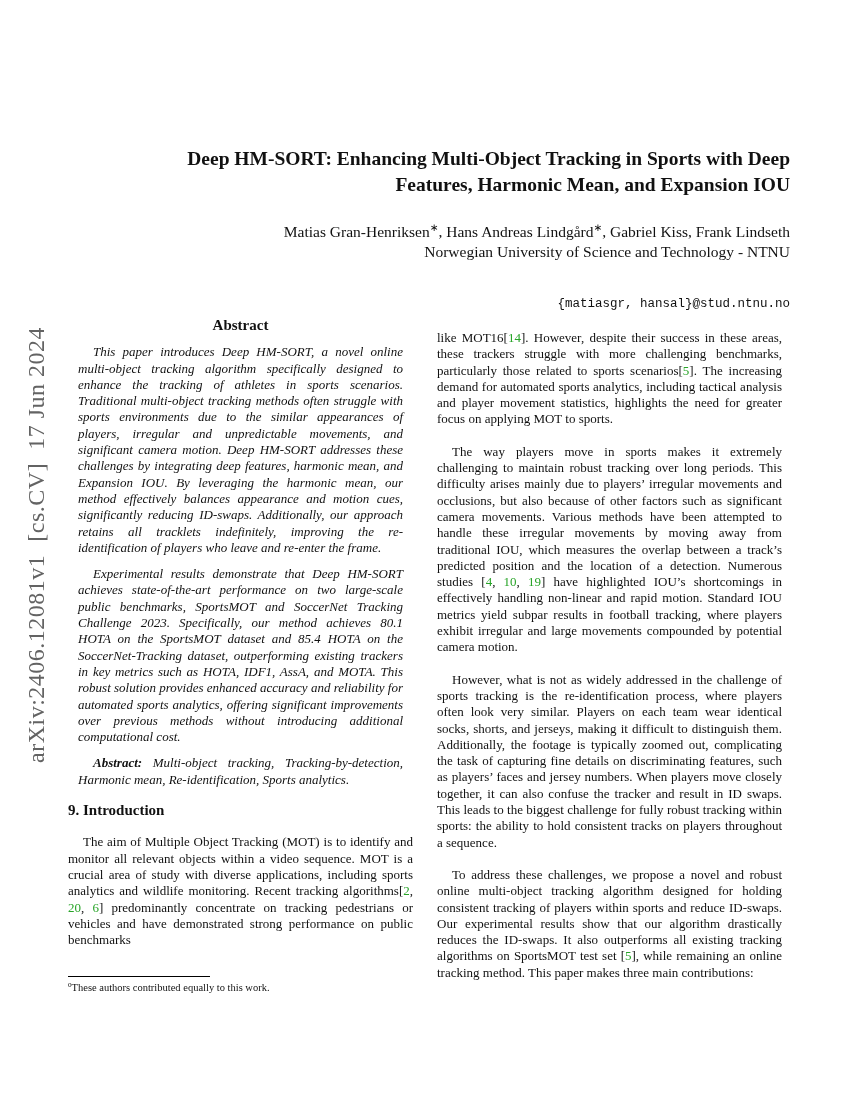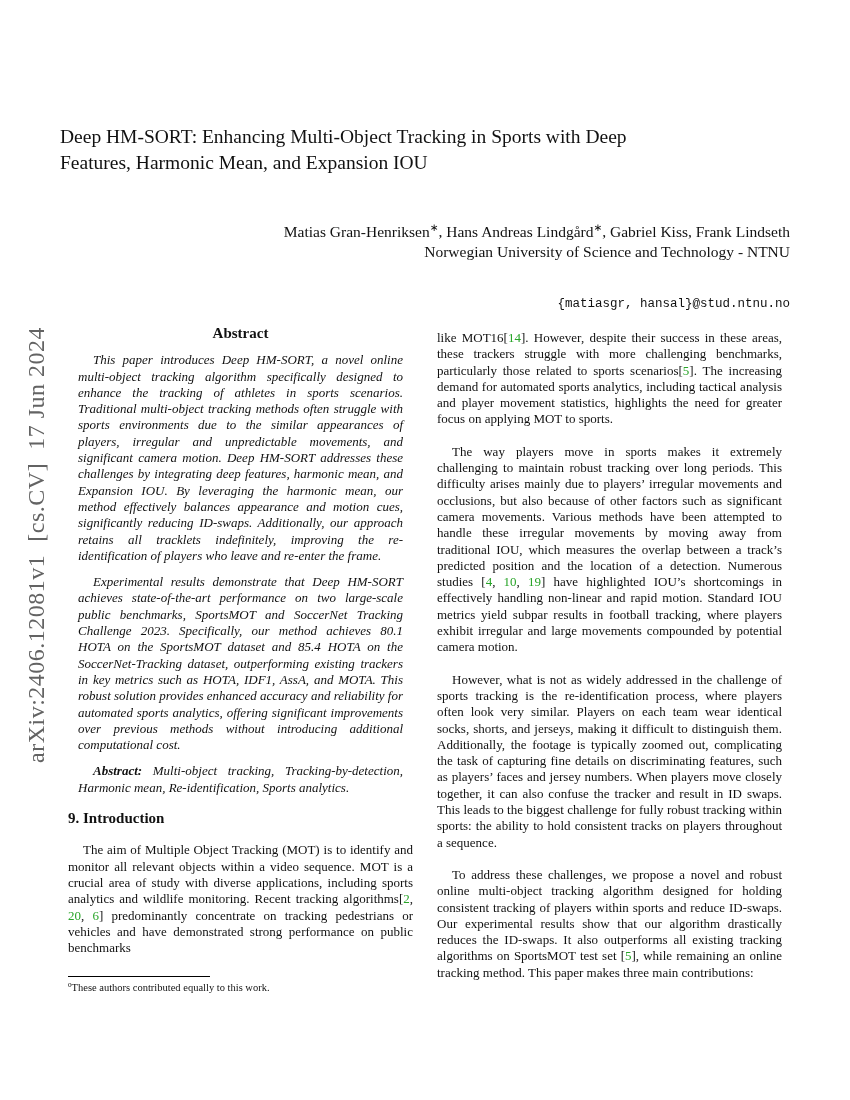--- a/index.html
+++ b/index.html
@@ -23,22 +23,22 @@
   .banner span {
     writing-mode: vertical-rl;
     transform: rotate(180deg);
     white-space: pre;
     font-size: 24px;
     letter-spacing: 0.5px;
     color: var(--banner-color, #636363);
   }
 
   .title-block {
-    position: absolute; top: 124px; left: 60px; width: 730px;
-    text-align: left; font-weight: normal;
+    position: absolute; top: 146px; left: 60px; width: 730px;
+    text-align: right; font-weight: bold;
     font-size: 19.5px; line-height: 26px;
   }
   .author-block {
     position: absolute; top: 222px; left: 60px; width: 730px;
     text-align: right; font-size: 15.5px; line-height: 20px;
   }
   .author-block .email {
     font-family: "Liberation Mono", monospace;
     font-size: 12.5px; letter-spacing: 0; margin-top: 32px;
   }
@@ -51,21 +51,21 @@
     width: 345px;
     font-size: 13px; line-height: 16.3px;
     text-align: justify;
   }
   p { margin: 16px 0 7px 0; text-indent: 15px; }
   p.cont { text-indent: 0; }
   .abstract p { margin: 10px; }
   .abstract { font-style: italic; }
   .abstract-heading {
     text-align: center; font-weight: bold; font-style: normal;
-    font-size: 15px; margin: 11px 0 11px 0;
+    font-size: 15px; margin: 3px 0 11px 0;
   }
   .section-heading {
     font-weight: bold; font-size: 15px;
     margin: 14px 0 10px 0; text-align: left;
   }
   .cite { color: var(--cite-color, #28a428); }
   sup { font-size: 68%; line-height: 0; vertical-align: super; }
 
   .footnote {
     position: absolute; left: 68px; top: 976px; width: 345px;

